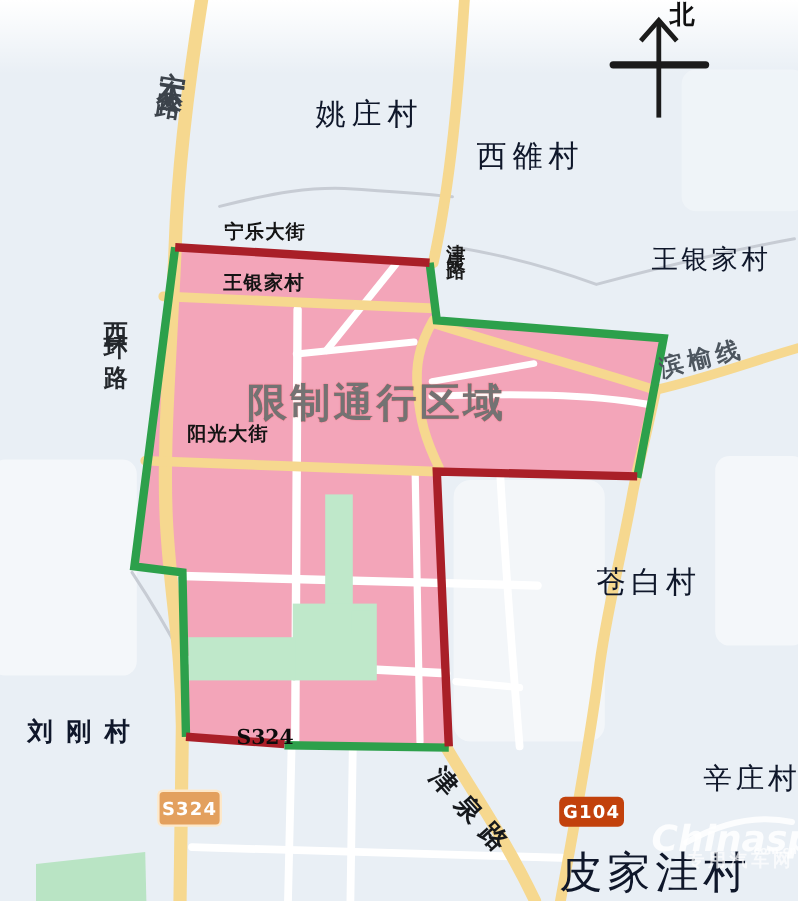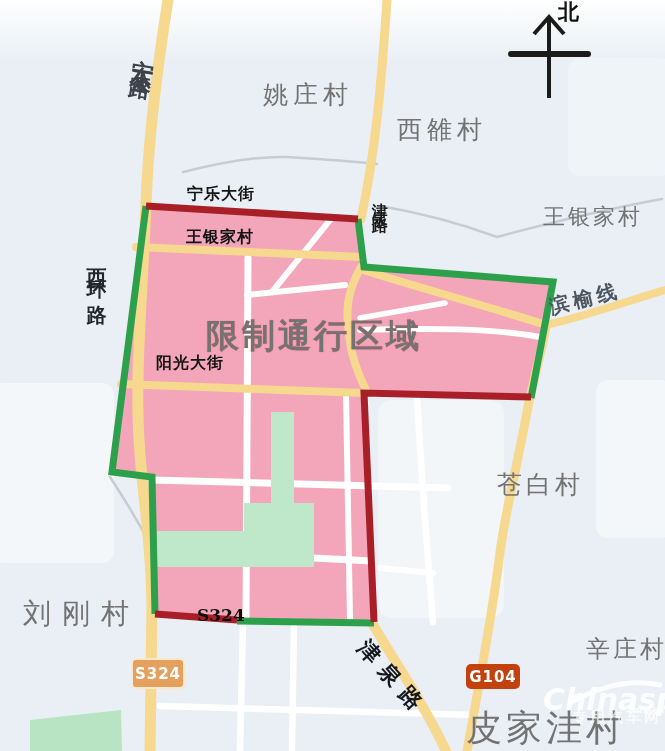--- a/index.html
+++ b/index.html
@@ -3,21 +3,21 @@
 <meta charset="utf-8">
 <style>
   html,body{margin:0;padding:0;background:#d8dde3;}
   #stage{
     position:relative;width:665px;height:751px;overflow:hidden;
     background:#e9eff5;
     font-family:"DejaVu Sans","Liberation Sans",sans-serif;
   }
   #mapsvg{position:absolute;left:0;top:0;}
   .lbl{position:absolute;white-space:nowrap;line-height:1.05;}
-  .village{color:#737373;font-size:25px;letter-spacing:5px;font-weight:500;}
+  .village{color:#0f172a;font-size:25px;letter-spacing:5px;font-weight:500;}
   .road-black{color:#141414;font-weight:bold;font-size:16px;letter-spacing:1px;font-family:Liberation Serif, serif;}
   .vert{writing-mode:vertical-rl;text-orientation:upright;}
   .title-red{color:#737373;font-size:33px;font-weight:900;letter-spacing:3px;
     text-shadow:0 0 1px rgba(223,31,31,.6);}
   .badge{position:absolute;display:flex;align-items:center;justify-content:center;
     color:#fff;font-weight:bold;font-size:15px;letter-spacing:1px;border-radius:5px;}
   .wm{color:rgba(255,255,255,.85);font-style:italic;font-weight:800;}
 </style>
 </head>
 <body>
@@ -123,21 +123,21 @@
   <div class="lbl vert" style="left:86px;top:253px;font-size:20px;font-weight:bold;color:#23272c;letter-spacing:12px;">西环一路</div>
 
   <div class="lbl" style="left:550px;top:297px;font-size:20px;font-weight:600;color:#4d565f;letter-spacing:4px;transform:rotate(-14deg);transform-origin:left center;">滨榆线</div>
 
   <div class="lbl title-red" style="left:206px;top:319px;">限制通行区域</div>
 
   <div class="lbl road-black" style="left:156px;top:355px;font-weight:600;">阳光大街</div>
 
   <div class="lbl village" style="left:497px;top:472px;letter-spacing:4px;">苍白村</div>
 
-  <div class="lbl village" style="left:23px;top:599px;font-size:28px;letter-spacing:11px;">刘刚村</div>
+  <div class="lbl village" style="left:23px;top:599px;font-size:21px;letter-spacing:11px;font-weight:bold;">刘刚村</div>
 
   <div class="lbl" style="left:197px;top:607px;font-size:17px;font-weight:bold;color:#0c0c0c;font-family:'DejaVu Serif','Liberation Serif',serif;">S324</div>
 
   <div class="lbl" style="left:362px;top:632px;font-size:22px;font-weight:bold;color:#15181c;letter-spacing:9px;transform:rotate(48deg);transform-origin:left center;">津泉路</div>
 
   <div class="badge" style="left:131px;top:658px;width:50px;height:27px;background:#e3a05e;border:2px solid rgba(255,240,214,.9);">S324</div>
 
   <div class="badge" style="left:466px;top:664px;width:54px;height:25px;background:#c2410c;">G104</div>
 
   <div class="lbl village" style="left:586px;top:637px;font-size:24px;letter-spacing:3px;">辛庄村</div>

